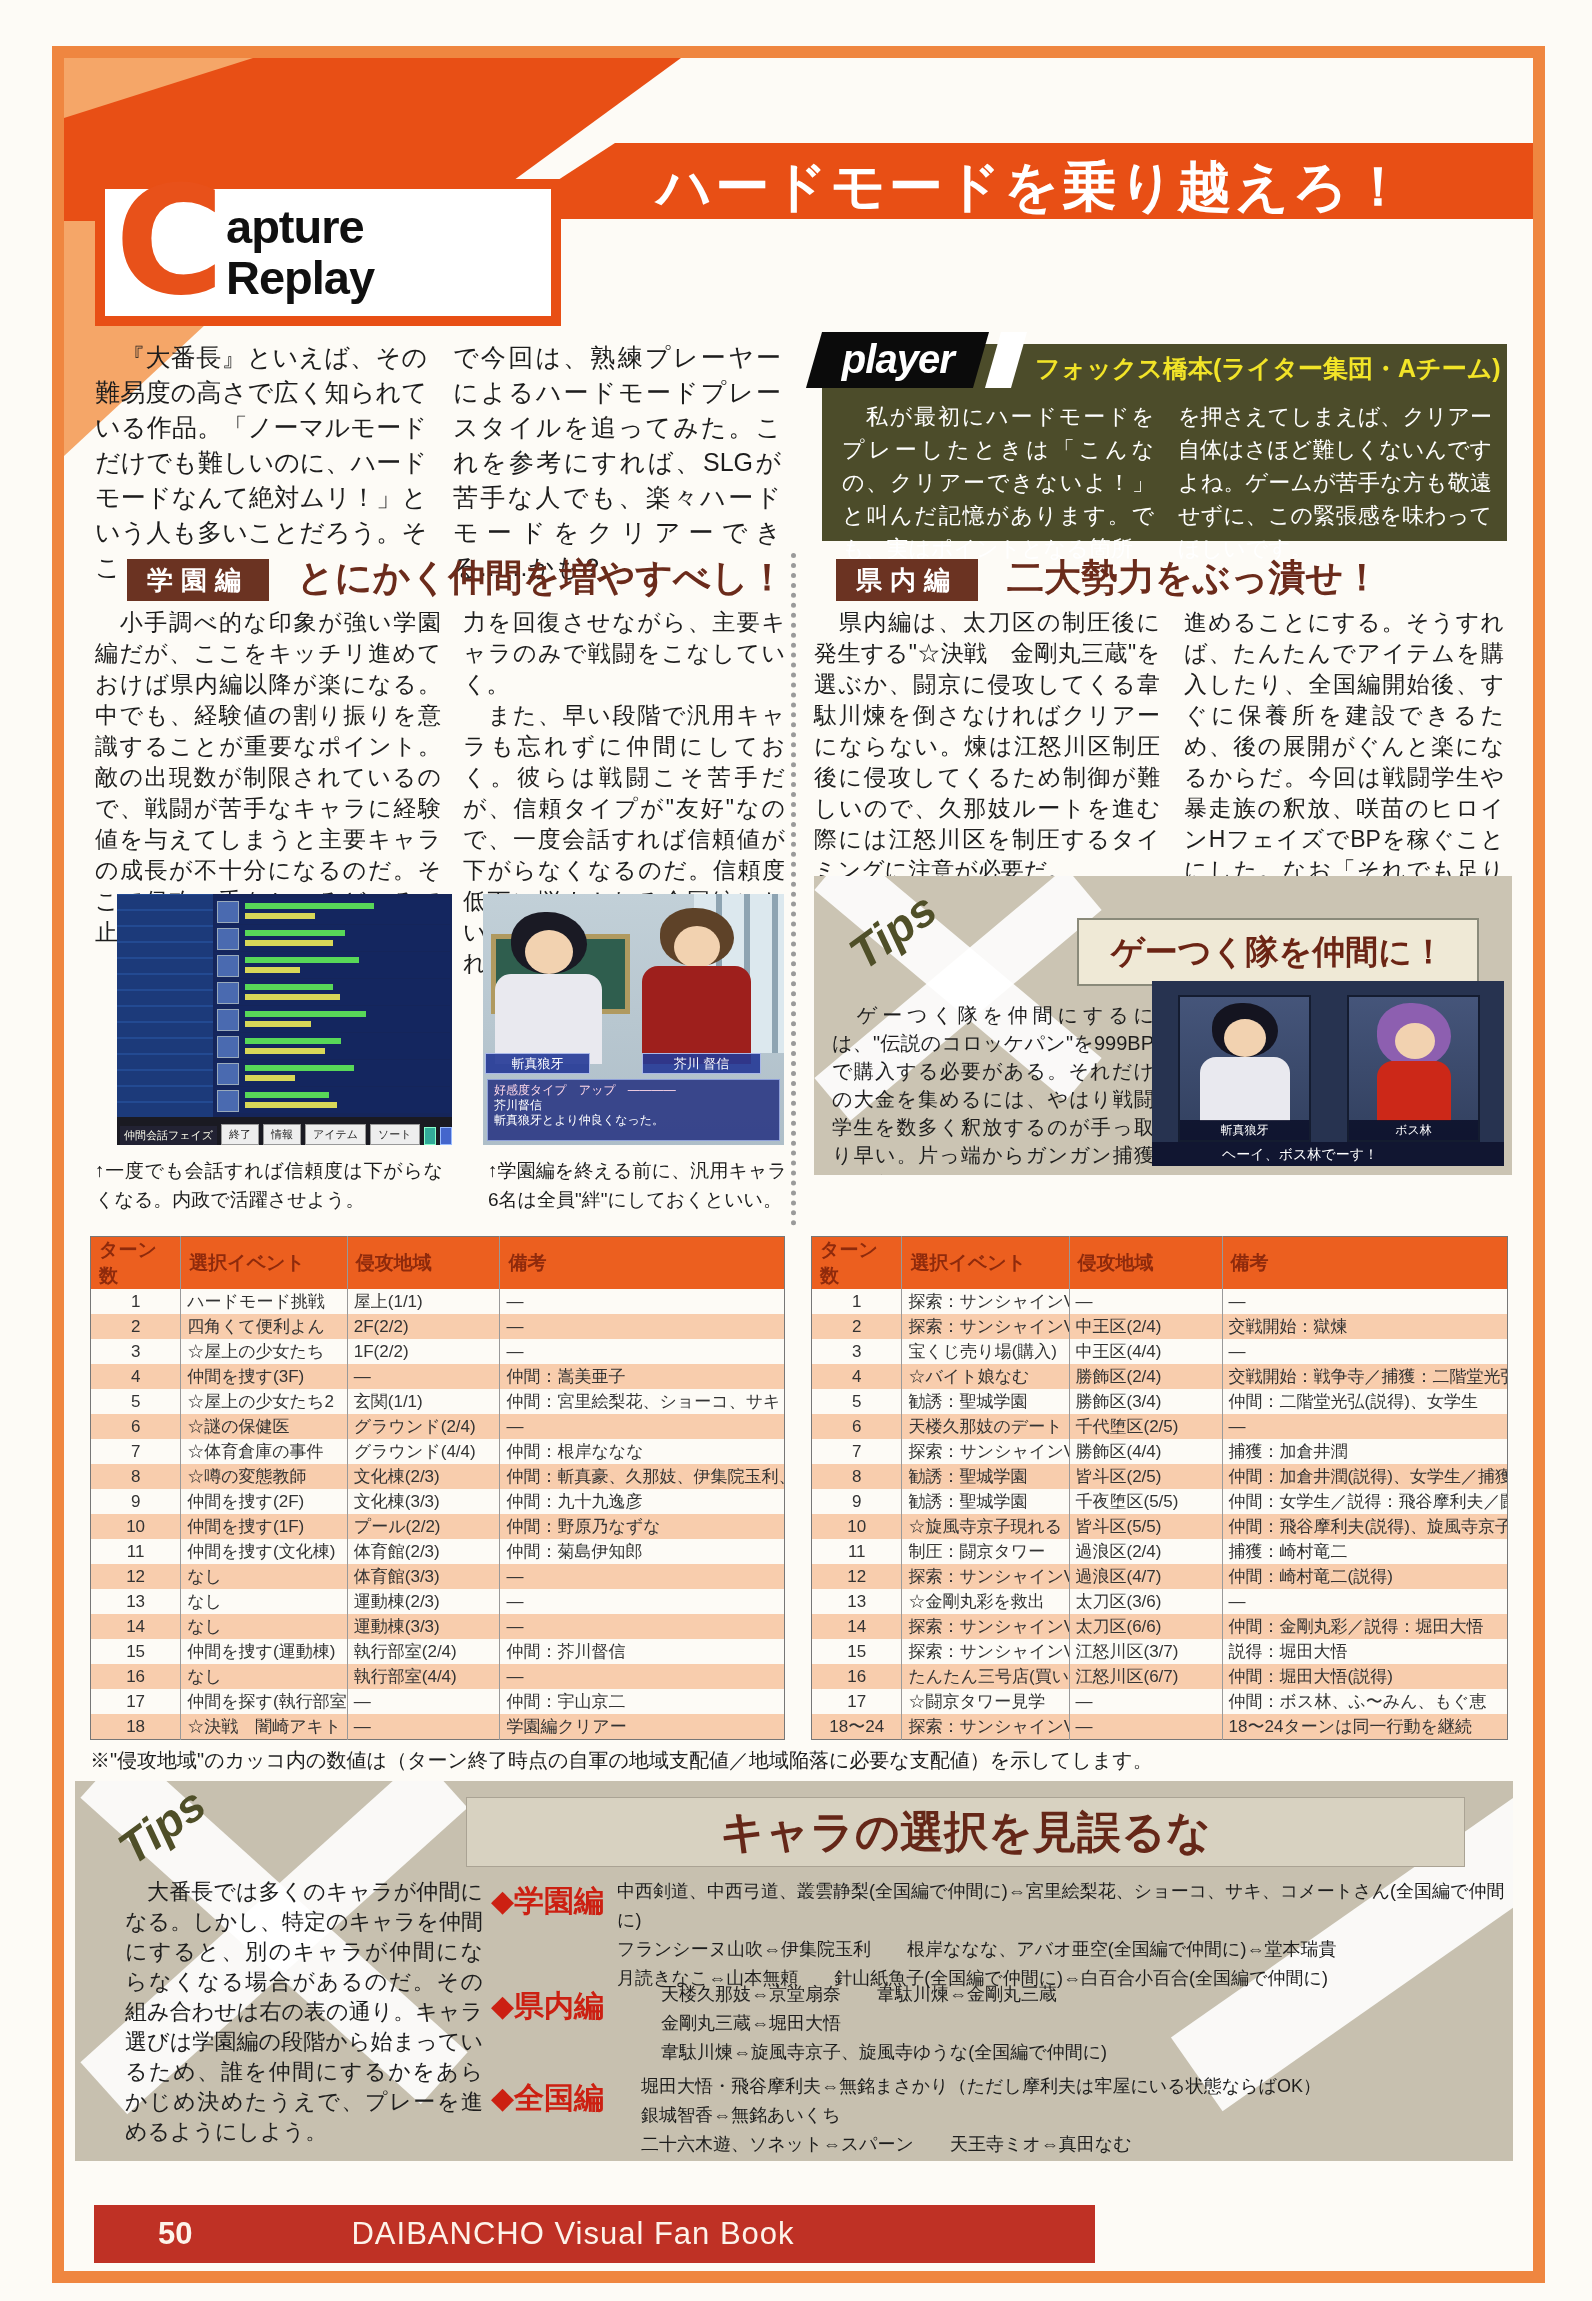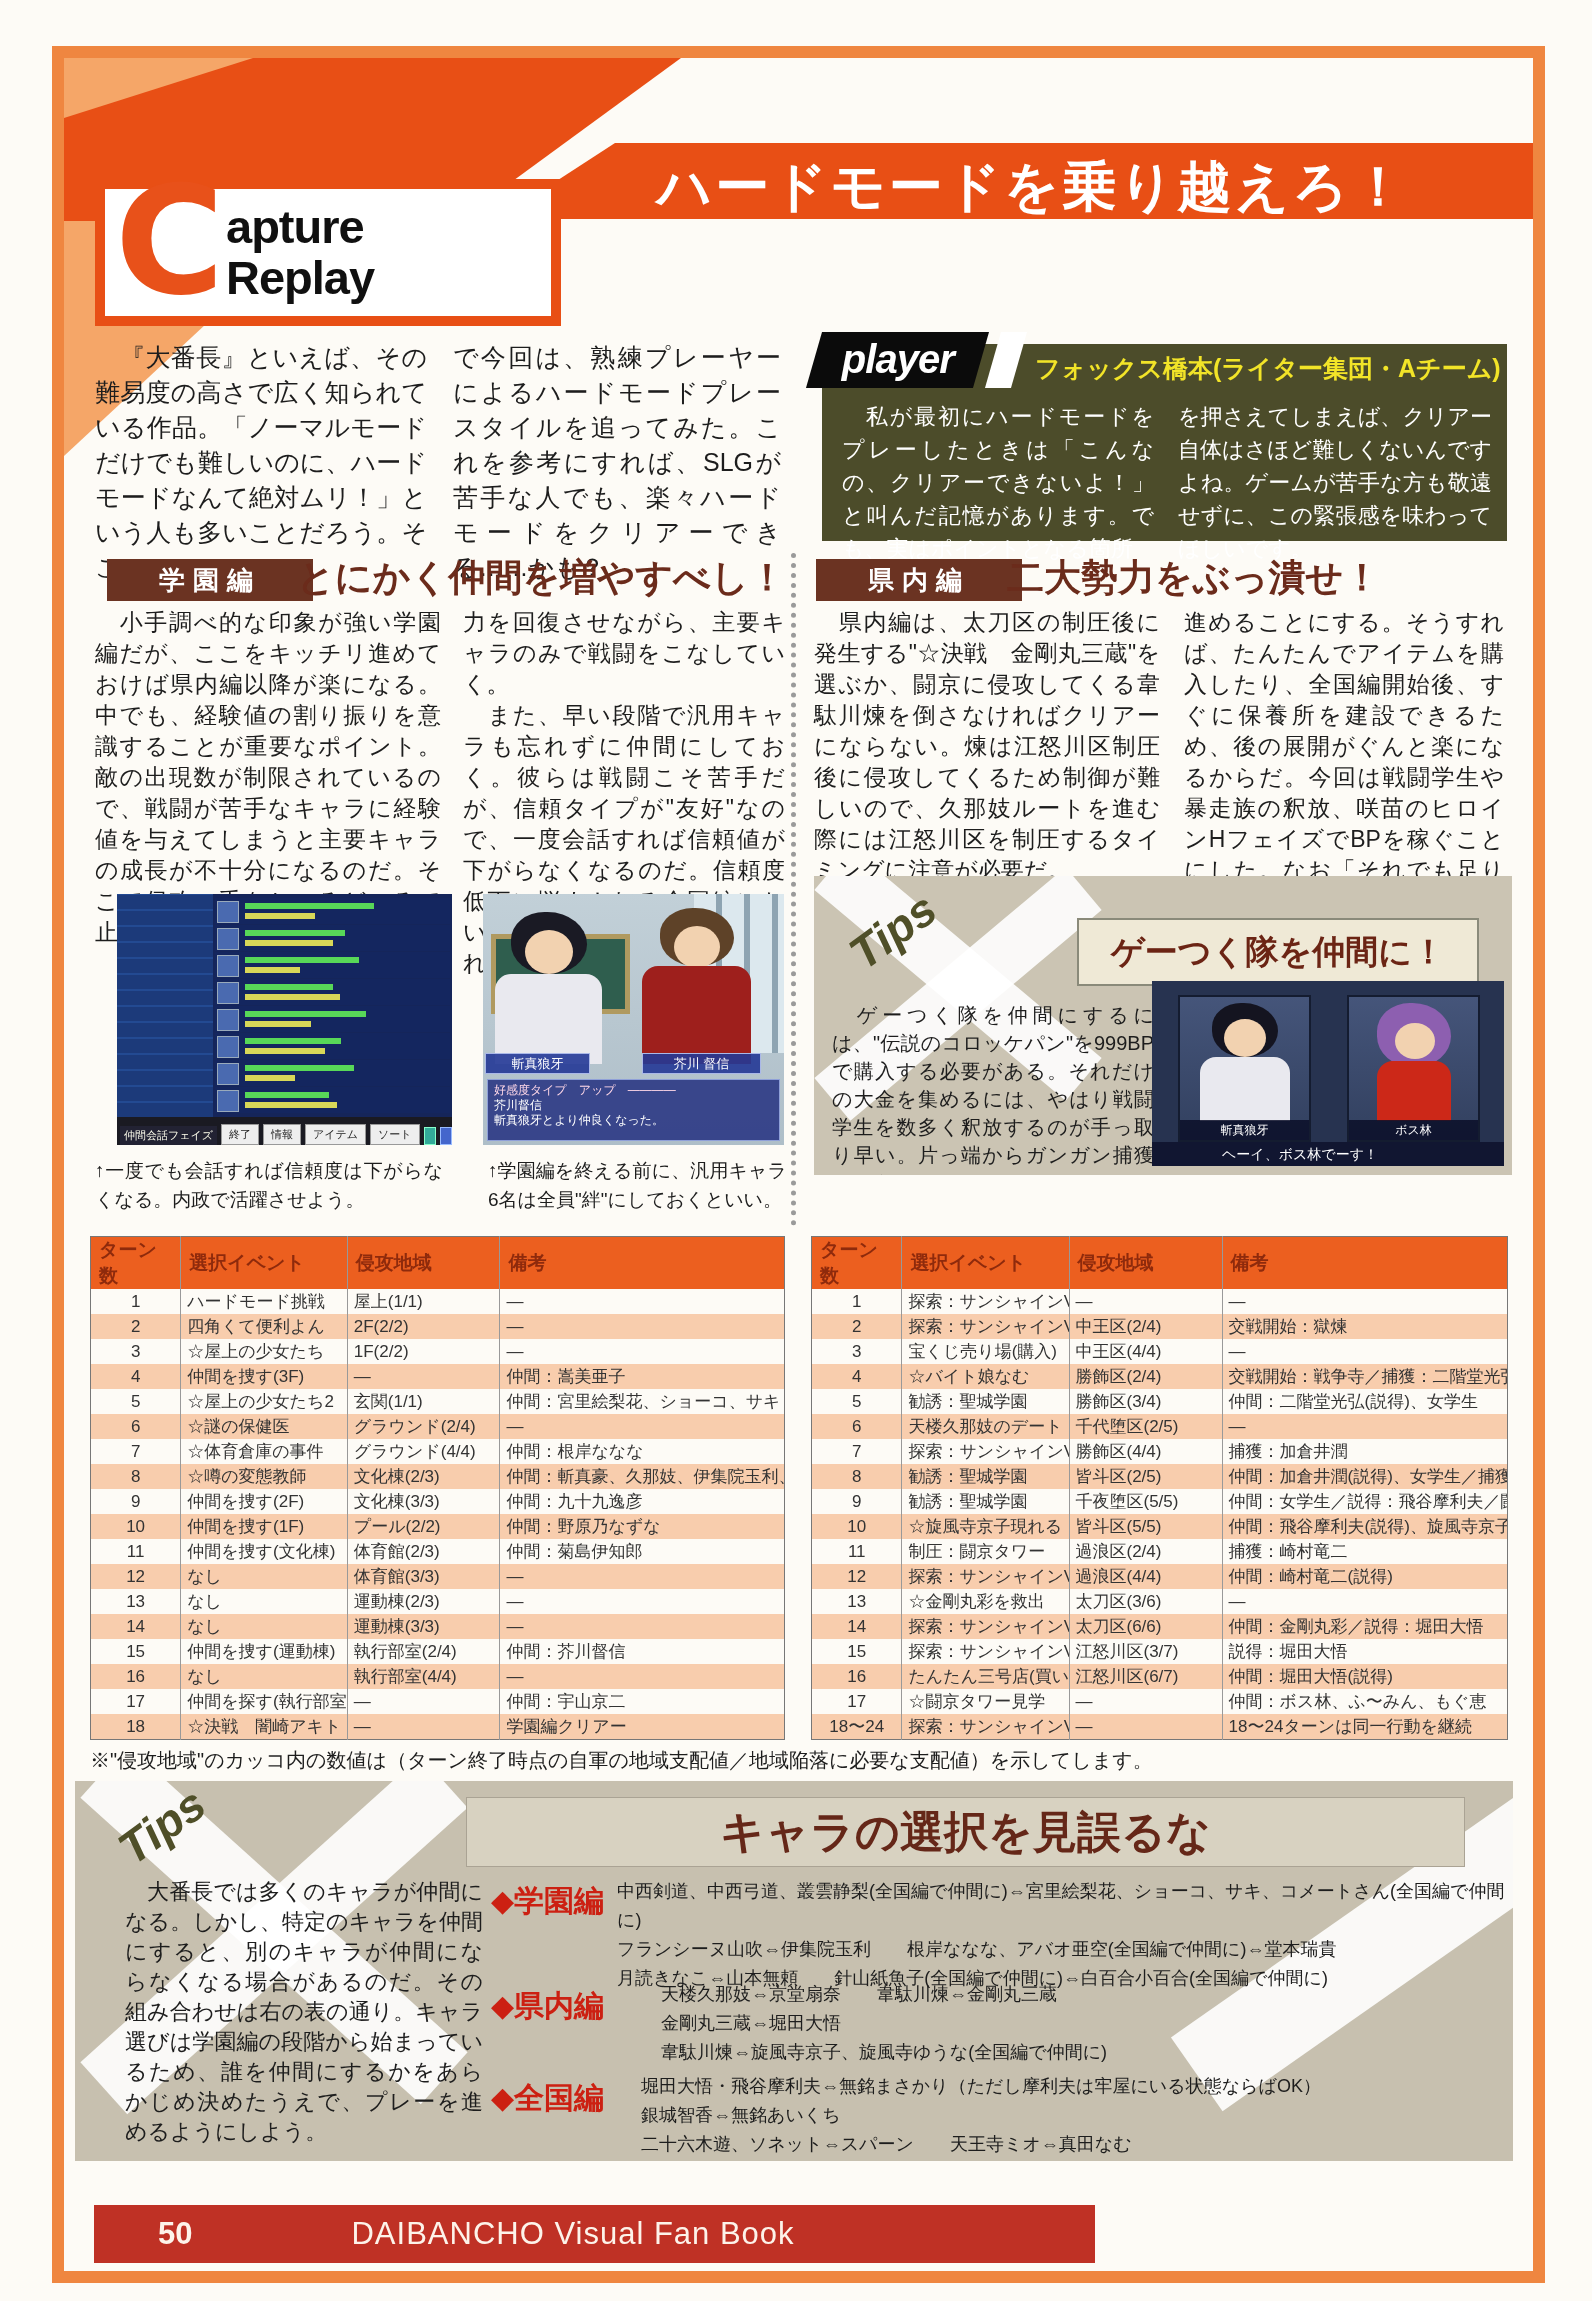--- a/index.html
+++ b/index.html
@@ -32,22 +32,22 @@
   .player-plate{left:814px;top:332px;width:167px;height:56px;background:#0b0b0b;transform:skewX(-16deg);}
   .player-plate span{display:block;transform:skewX(16deg);color:#fff;font-style:italic;font-weight:800;
                      font-size:40px;text-align:center;line-height:54px;letter-spacing:-1px;}
   .player-slash{left:993px;top:332px;width:26px;height:56px;background:#fff;transform:skewX(-16deg);}
   .player-name{left:1035px;top:352px;width:468px;font-size:25px;font-weight:bold;color:#f2e428;}
   .player-col{font-size:22px;line-height:33px;color:#fff;text-align:justify;white-space:pre-line;}
   .pcol1{left:842px;top:400px;width:312px;}
   .pcol2{left:1178px;top:400px;width:314px;}
   
   .divider{left:791px;top:553px;height:673px;width:0;border-left:5px dotted #9a9a9a;}
-  .badge{width:206px;height:42px;background:#6b3322;color:#fff;font-size:26px;font-weight:bold;
-         text-align:center;line-height:42px;letter-spacing:8px;}
+  .badge{width:142px;height:42px;background:#6b3322;color:#fff;font-size:26px;font-weight:bold;
+         text-align:center;line-height:42px;letter-spacing:8px;margin-left:20px;}
   .sec-title{font-family:"DejaVu Serif","Liberation Serif",serif;font-weight:bold;font-size:37px;color:#6b2b1b;}
   .body-col{font-size:23px;line-height:31px;color:#1d1d1d;text-align:justify;white-space:pre-line;}
   .gcol1{left:95px;top:607px;width:346px;}
   .gcol2{left:463px;top:607px;width:322px;}
   .kcol1{left:814px;top:607px;width:346px;}
   .kcol2{left:1184px;top:607px;width:320px;}
   
   .shot-status{left:117px;top:894px;width:335px;height:251px;background:#15255a;overflow:hidden;}
   .st-map{position:absolute;left:0;top:0;width:96px;height:223px;
           background:repeating-linear-gradient(0deg,#1c3a7a 0 14px,#234a92 14px 16px),
@@ -488,21 +488,21 @@
           </tr>
           <tr>
             <td class="turn ">11</td>
             <td class="">制圧：闘京タワー</td>
             <td class="">過浪区(2/4)</td>
             <td class="">捕獲：崎村竜二</td>
           </tr>
           <tr>
             <td class="turn ">12</td>
             <td class="fz15">探索：サンシャインVI</td>
-            <td class="">過浪区(4/4)</td>
+            <td class="">過浪区(4/7)</td>
             <td class="fz15">仲間：崎村竜二(説得)</td>
           </tr>
           <tr>
             <td class="turn ">13</td>
             <td class="">☆金剛丸彩を救出</td>
             <td class="">太刀区(3/6)</td>
             <td class="">―</td>
           </tr>
           <tr>
             <td class="turn ">14</td>

